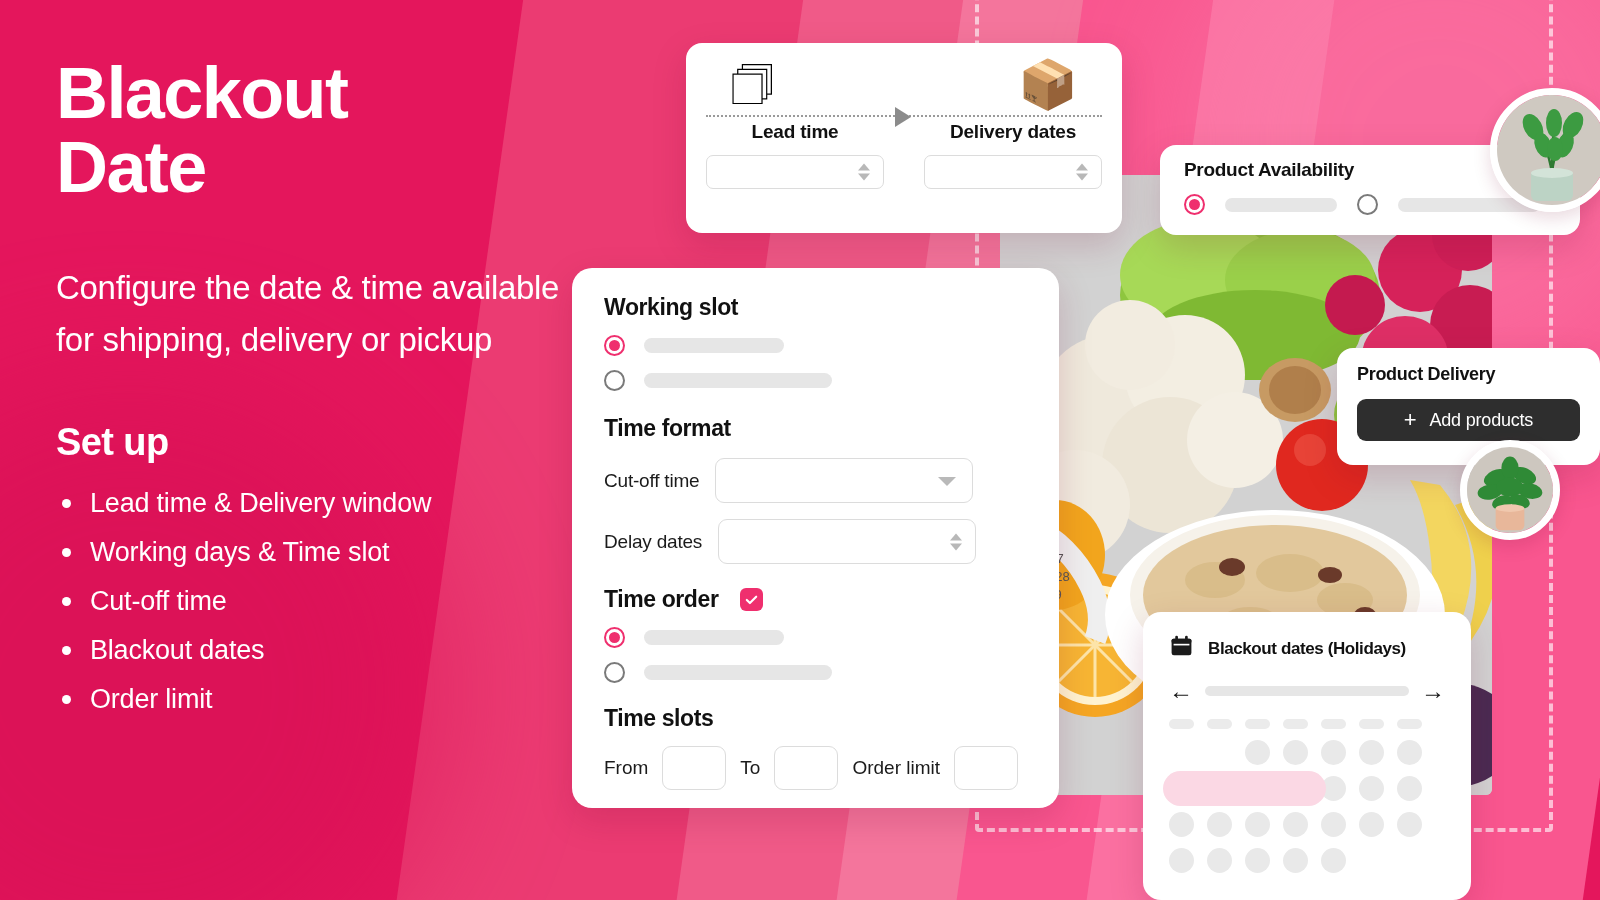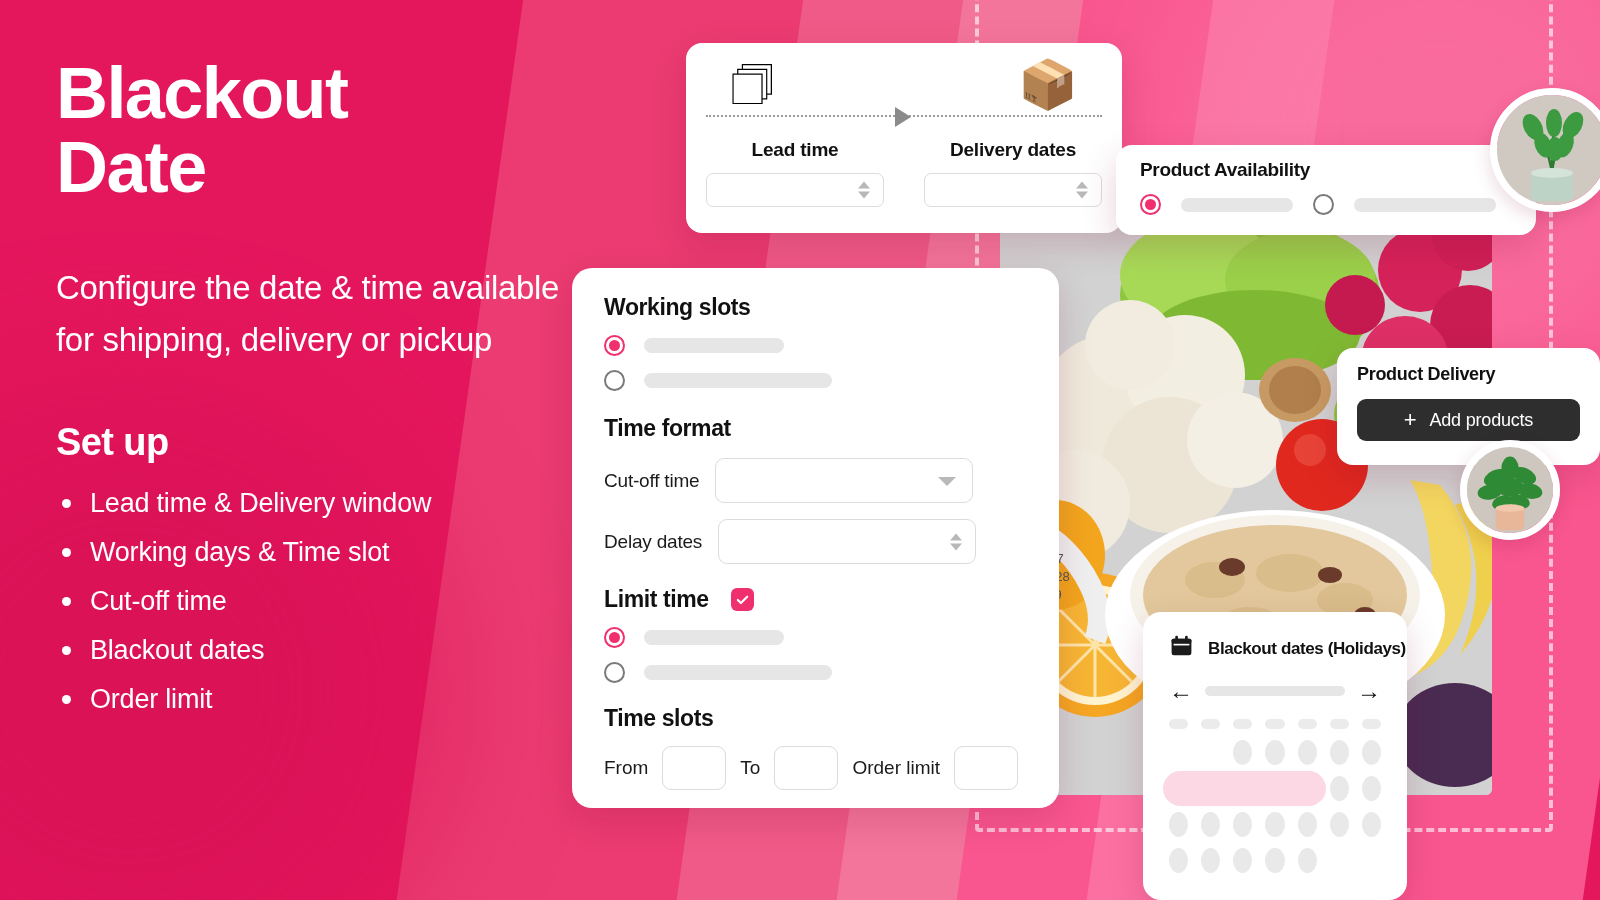--- a/index.html
+++ b/index.html
@@ -100,21 +100,21 @@
   .lt-rule {
     position: relative; margin: 6px 20px 0; height: 2px;
     border-top: 2px dotted #9a9a9a;
   }
   .lt-rule::after{
     content:""; position:absolute; left:50%; top:-10px; margin-left:-9px;
     border-left: 16px solid #8b8b8b;
     border-top: 10px solid transparent;
     border-bottom: 10px solid transparent;
   }
-  .lt-labels { display:flex; margin-top: 22px; }
+  .lt-labels { display:flex; margin-top: 4px; }
   .lt-col { flex:1; text-align:center; }
   .lt-label { font-size: 19px; font-weight: 700; color:#111; letter-spacing:-.2px; }
   .lt-input {
     position: relative;
     margin: 12px auto 0; width: 178px; height: 34px;
     border: 1px solid #dcdcdc; border-radius: 7px; background:#fff;
   }
   .spin {
     position:absolute; right: 13px; top: 50%; transform: translateY(-50%);
     display:flex; flex-direction:column; gap:3px;
@@ -152,39 +152,39 @@
   .check {
     width: 23px; height: 23px; border-radius: 6px; background:#ef2f6e;
     display:flex; align-items:center; justify-content:center;
   }
   .check svg { width: 15px; height: 15px; }
   .ts-row { display:flex; align-items:center; gap: 14px; margin-top: 14px; }
   .ts-label { font-size: 19px; color:#1b1b1b; }
   .ts-box { width: 64px; height: 44px; border:1px solid #dcdcdc; border-radius: 9px; background:#fff; }
 
   
-  #card-avail { left: 1116px; top: 145px; width: 420px; height: 90px; border-radius: 16px; }
+  #card-avail { left: 1160px; top: 145px; width: 420px; height: 90px; border-radius: 16px; }
   .pa-pad { padding: 14px 24px; }
   .pa-h { font-size: 19px; font-weight: 700; color:#111; letter-spacing:-.3px; }
   .pa-opts { display:flex; align-items:center; gap: 20px; margin-top: 13px; }
   .pa-bar { height: 14px; border-radius: 7px; background:#e6e6e6; }
 
   
   #card-override { left: 1337px; top: 348px; width: 263px; height: 117px; border-radius: 16px; }
   .po-pad { padding: 16px 20px; }
   .po-h { font-size: 18px; font-weight: 700; color:#111; letter-spacing:-.3px; }
   .po-btn {
     margin-top: 14px; height: 42px; background:#2e2e2e; color:#fff;
     border-radius: 9px; display:flex; align-items:center; justify-content:center;
     gap: 13px; font-size: 18px; letter-spacing:-.2px;
   }
   .po-plus { font-size: 22px; font-weight: 400; line-height:1; }
 
   
-  #card-blackout { left: 1143px; top: 612px; width: 264px; height: 288px; border-radius: 18px; }
+  #card-blackout { left: 1143px; top: 612px; width: 328px; height: 288px; border-radius: 18px; }
   .bd-pad { padding: 22px 26px 0; }
   .bd-head { display:flex; align-items:center; gap: 14px; }
   .bd-title { font-size: 17px; font-weight: 700; color:#111; letter-spacing:-.4px; white-space:nowrap; }
   .bd-nav { display:flex; align-items:center; gap: 12px; margin-top: 16px; }
   .bd-arrow { font-size: 24px; color:#111; line-height: 1; font-weight: 400; }
   .bd-navbar { flex: 1; height: 10px; border-radius: 6px; background:#e6e6e6; }
   .bd-grid { margin-top: 16px; position: relative; }
   .bd-row { display:flex; gap: 13px; margin-bottom: 11px; }
   .bd-dow { width: 25px; height: 10px; border-radius: 6px; background:#ebebeb; }
   .bd-cell { width: 25px; height: 25px; border-radius: 50%; background:#e9e9e9; }
@@ -339,21 +339,21 @@
               <i class="up"></i>
               <i class="dn"></i>
             </span>
         </div>
       </div>
     </div>
   </div>
 
   <div class="card" id="card-main">
     <div class="main-pad">
-      <div class="sec-h">Working slots</div>
+      <div class="sec-h">Working slot</div>
 
       <div class="radio-row">
         <span class="radio on"></span>
         <span class="bar bar-s"></span>
       </div>
       <div class="radio-row">
         <span class="radio"></span>
         <span class="bar bar-l"></span>
       </div>
 
@@ -370,21 +370,21 @@
         <span class="field-label">Delay dates</span>
         <span class="field" style="width:258px">
           <span class="spin">
               <i class="up"></i>
               <i class="dn"></i>
             </span>
         </span>
       </div>
 
       <div class="limit-row">
-        <span class="sec-h">Limit time</span>
+        <span class="sec-h">Time order</span>
         <span class="check">
           <svg viewBox="0 0 16 16">
               <path d="M3 8.5 L6.3 11.8 L13 5" fill="none" stroke="#fff" stroke-width="2.3" stroke-linecap="round" stroke-linejoin="round"></path>
             </svg>
         </span>
       </div>
 
       <div class="radio-row">
         <span class="radio on"></span>
         <span class="bar bar-s"></span>

